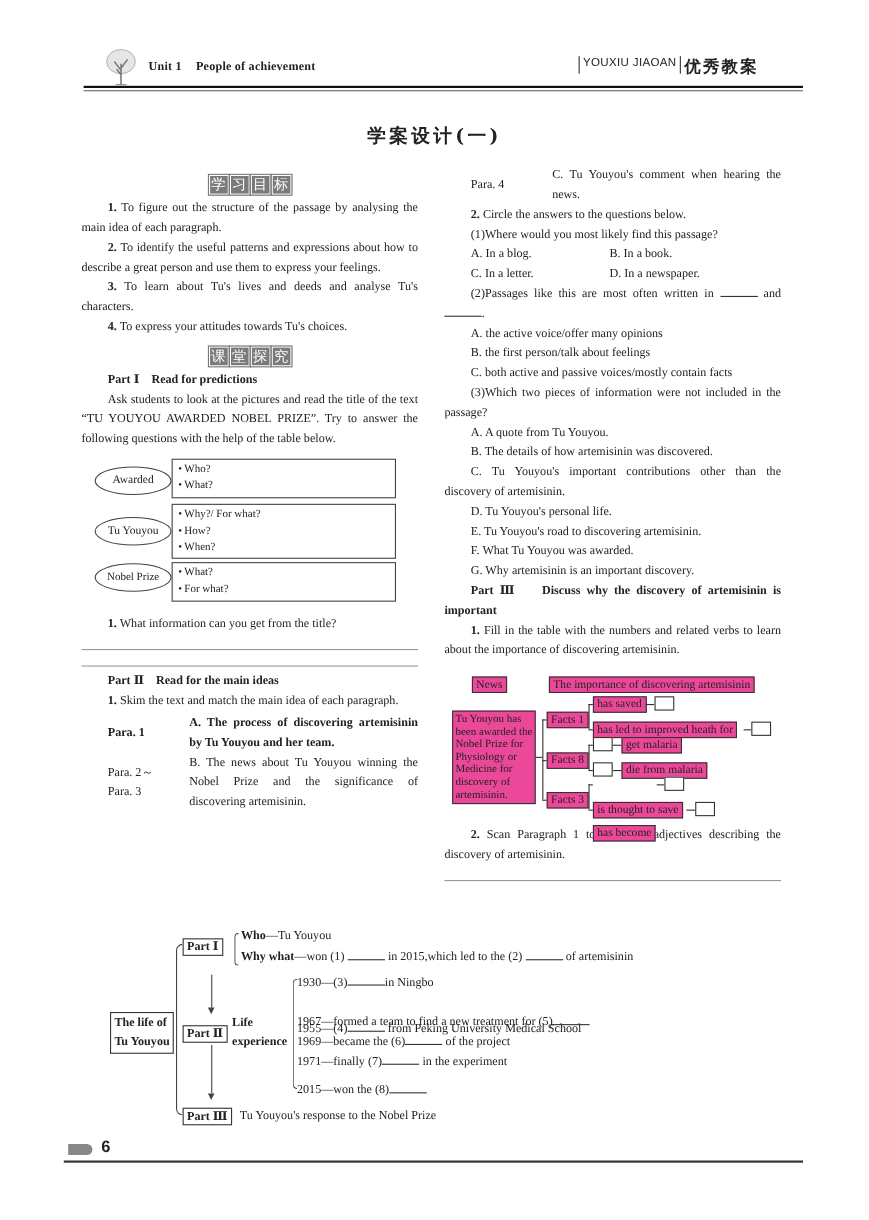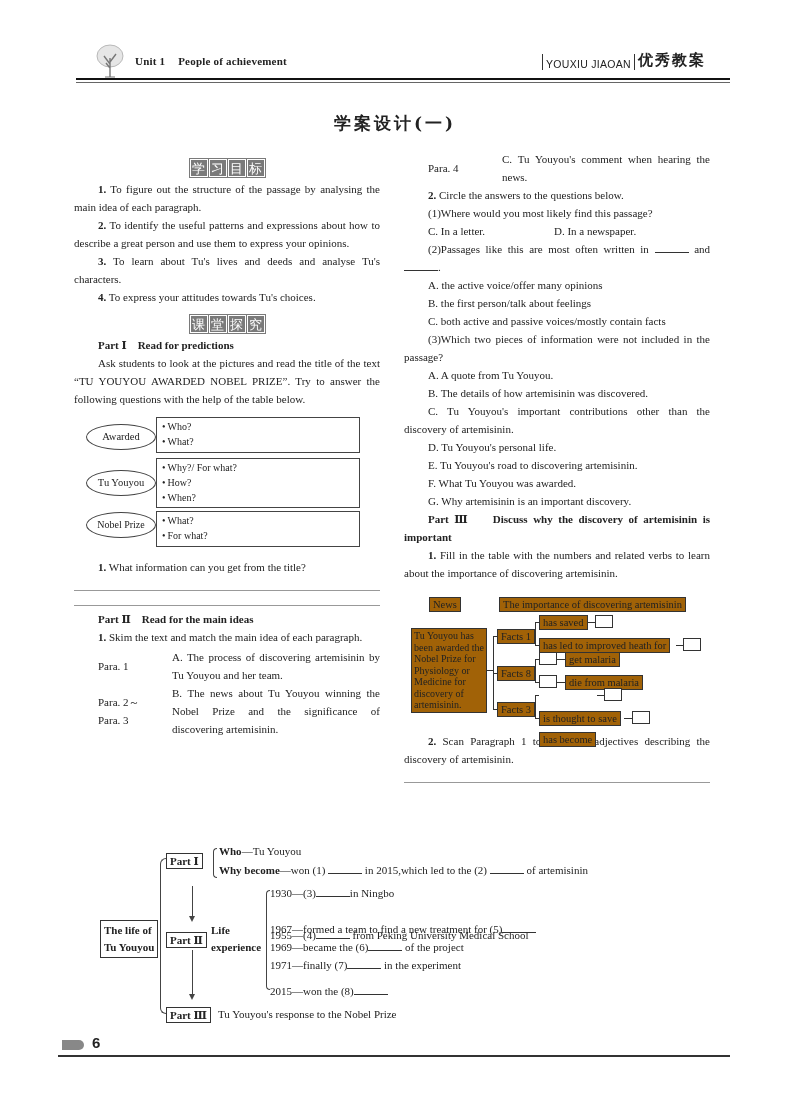--- a/index.html
+++ b/index.html
@@ -4,21 +4,21 @@
 <style>
   * { box-sizing: border-box; margin: 0; padding: 0; }
   html, body { width: 790px; height: 1109px; background: #ffffff; overflow: hidden; }
   body { position: relative; font-family: "Liberation Serif", "DejaVu Serif", serif; color: #222; font-size: 11px; }
   .abs { position: absolute; }
 
   
   .hdr-tree { left: 95px; top: 44px; width: 30px; height: 34px; }
   .hdr-title { left: 135px; top: 55px; font-weight: bold; font-size: 11px; letter-spacing: 0.2px; text-align: center; }
   .hdr-title .unit { margin-right: 10px; }
-  .hdr-brand { right: 84px; top: 51px; display: flex; align-items: flex-end; }
+  .hdr-brand { right: 100px; top: 51px; display: flex; align-items: flex-start; }
   .hdr-brand .pipe { width: 1px; height: 16px; background: #333; margin: 0 3px; }
   .hdr-brand .en { font-family: "Liberation Sans", "DejaVu Sans", sans-serif; font-size: 10.5px; letter-spacing: 0.3px; }
   .hdr-brand .cn { font-family: "DejaVu Sans", sans-serif; font-weight: bold; font-size: 15px; letter-spacing: 2px; }
   .hdr-rule1 { left: 76px; top: 78px; width: 654px; height: 2px; background: #111; }
   .hdr-rule2 { left: 76px; top: 82px; width: 654px; height: 1px; background: #666; }
 
   .page-title { left: 0; width: 790px; top: 112px; text-align: center; font-family: "DejaVu Serif", serif; font-size: 17px; letter-spacing: 3px; font-weight: bold; }
 
   
   .col-left { left: 74px; top: 150px; width: 306px; }
@@ -43,21 +43,21 @@
   .match .lab { width: 98px; padding-left: 24px; font-size: 11px; line-height: 18px; }
   .match .txt { flex: 1; font-size: 11px; line-height: 18px; text-align: justify; }
 
   .opts2 { display: flex; padding-left: 24px; }
   .opts2 span { width: 126px; font-size: 11px; line-height: 18px; }
 
   .blank { display: inline-block; width: 34px; border-bottom: 1px solid #333; height: 11px; }
 
   
   .facts { position: relative; height: 128px; margin-top: 8px; font-size: 10.5px; }
-  .fbox { position: absolute; border: 1.2px solid #333; background: #a16207; padding: 0 3px; line-height: 13px; white-space: nowrap; }
+  .fbox { position: absolute; border: 1.2px solid #333; background: #ec4899; padding: 0 3px; line-height: 13px; white-space: nowrap; }
   .fempty { position: absolute; border: 1.2px solid #333; width: 18px; height: 13px; background: #fff; }
   .fline { position: absolute; background: #333; }
 
   
   .outline { left: 98px; top: 826px; width: 600px; height: 200px; font-size: 11px; }
   .ol-text { position: absolute; white-space: nowrap; line-height: 18px; }
   .ol-box { position: absolute; border: 1.2px solid #333; padding: 0 3px; font-weight: bold; line-height: 14px; background: #fff; }
   .ol-line { position: absolute; background: #444; }
   .arrow-head { position: absolute; width: 0; height: 0; border-left: 3px solid transparent; border-right: 3px solid transparent; border-top: 6px solid #444; }
   .brace { position: absolute; border-left: 1px solid #444; border-top: 1px solid #444; border-bottom: 1px solid #444; border-radius: 6px 0 0 6px; }
@@ -93,21 +93,21 @@
 <div class="abs page-title">学案设计(一)</div>
 
 <div class="abs col-left">
   <div class="badge-wrap">
     <span class="badge-ch">学</span>
     <span class="badge-ch">习</span>
     <span class="badge-ch">目</span>
     <span class="badge-ch">标</span>
   </div>
   <p class="p ind"><span class="b">1.</span> <span>To figure out the structure of the passage by analysing the main idea of each paragraph.</span></p>
-  <p class="p ind"><span class="b">2.</span> <span>To identify the useful patterns and expressions about how to describe a great person and use them to express your opinions.</span></p>
+  <p class="p ind"><span class="b">2.</span> <span>To identify the useful patterns and expressions about how to describe a great person and use them to express your feelings.</span></p>
   <p class="p ind"><span class="b">3.</span> <span>To learn about Tu's lives and deeds and analyse Tu's characters.</span></p>
   <p class="p ind"><span class="b">4.</span> <span>To express your attitudes towards Tu's choices.</span></p>
 
   <div class="badge-wrap">
     <span class="badge-ch">课</span>
     <span class="badge-ch">堂</span>
     <span class="badge-ch">探</span>
     <span class="badge-ch">究</span>
   </div>
 
@@ -133,37 +133,41 @@
     </div>
   </div>
 
   <p class="p ind" style="margin-top:6px;"><span class="b">1.</span> <span>What information can you get from the title?</span></p>
   <div class="ansline"></div>
   <div class="ansline"></div>
 
   <p class="p ind b"><span>Part Ⅱ</span>&nbsp;&nbsp;&nbsp;&nbsp;<span>Read for the main ideas</span></p>
   <p class="p ind"><span class="b">1.</span> <span>Skim the text and match the main idea of each paragraph.</span></p>
 
-  <div class="match" style="margin-top:2px;">
+  <div class="match" style="margin-top:2px;font-weight:bold;">
     <div class="lab" style="padding-top:9px;">Para. 1</div>
     <div class="txt">A. The process of discovering artemisinin by Tu Youyou and her team.</div>
   </div>
   <div class="match">
     <div class="lab" style="padding-top:9px; width:92px; padding-right:20px;">Para. 2～ Para. 3</div>
     <div class="txt" style="margin-left:6px;">B. The news about Tu Youyou winning the Nobel Prize and the significance of discovering artemisinin.</div>
   </div>
 </div>
 
 <div class="abs col-right">
   <div class="match">
     <div class="lab" style="padding-top:9px;">Para. 4</div>
     <div class="txt">C. Tu Youyou's comment when hearing the news.</div>
   </div>
   <p class="p ind"><span class="b">2.</span> <span>Circle the answers to the questions below.</span></p>
   <p class="p ind">(1)Where would you most likely find this passage?</p>
+  <div class="opts2">
+    <span>A. In a blog.</span>
+    <span>B. In a book.</span>
+  </div>
   <div class="opts2">
     <span>C. In a letter.</span>
     <span>D. In a newspaper.</span>
   </div>
   <p class="p ind">
     <span>(2)Passages like this are most often written in</span>
     <span class="blank"></span>
     <span>and</span>
     <span class="blank"></span><span>.</span>
   </p>
@@ -236,21 +240,21 @@
   <div class="ol-box" style="left:2px; top:94px; line-height:17px; padding:1px 3px;">
     <div>The life of</div>
     <div>Tu Youyou</div>
   </div>
 
   <div class="brace" style="left:62px; top:32px; width:6px; height:156px;"></div>
 
   <div class="ol-box" style="left:68px; top:27px;">Part Ⅰ</div>
   <div class="brace" style="left:115px; top:22px; width:4px; height:30px;"></div>
   <div class="ol-text" style="left:121px; top:16px;"><span class="b">Who</span><span>—Tu Youyou</span></div>
-  <div class="ol-text" style="left:121px; top:35px;"><span class="b">Why become</span><span>—won (1)</span> <span class="blank"></span> <span>in 2015,which led to the (2)</span> <span class="blank"></span> <span>of artemisinin</span></div>
+  <div class="ol-text" style="left:121px; top:35px;"><span class="b">Why what</span><span>—won (1)</span> <span class="blank"></span> <span>in 2015,which led to the (2)</span> <span class="blank"></span> <span>of artemisinin</span></div>
 
   <div class="ol-line" style="left:94px; top:60px; width:1px; height:30px;"></div>
   <div class="arrow-head" style="left:91px; top:90px;"></div>
 
   <div class="ol-box" style="left:68px; top:106px;">Part Ⅱ</div>
   <div class="ol-text b" style="left:113px; top:96px; line-height:17px;">
     <div>Life</div>
     <div>experience</div>
   </div>
   <div class="brace" style="left:168px; top:64px; width:4px; height:100px;"></div>

